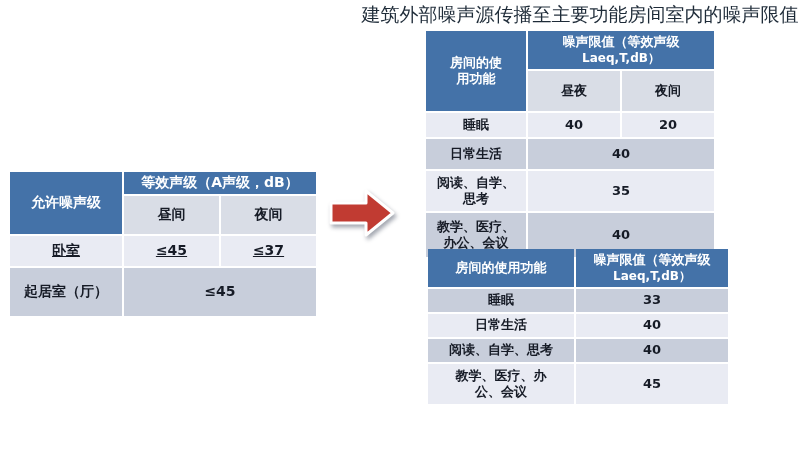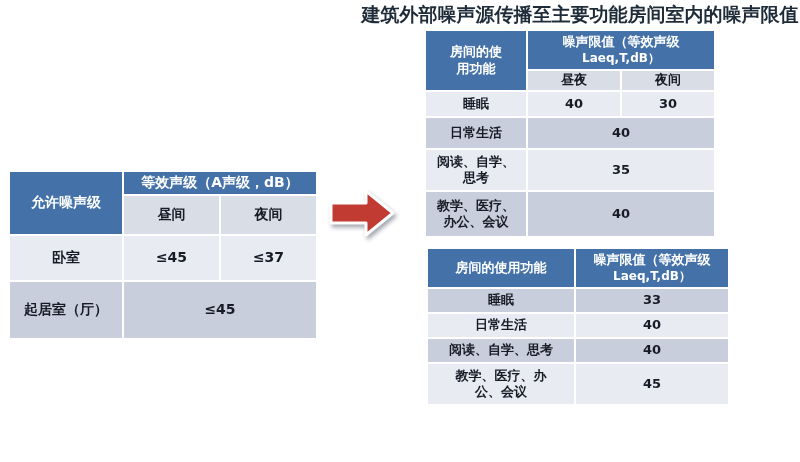--- a/index.html
+++ b/index.html
@@ -17,38 +17,38 @@
     text-align:center; vertical-align:middle; font-weight:bold;
     padding:1px 3px; line-height:1.25;
   }
   .hdr  { background:var(--header_bg,#4472A8); color:var(--header_text,#FFFFFF); }
   .subhdr { background:var(--subheader_bg,#D9DDE6); color:var(--body_text,#161B26); }
   .tbl td { color:var(--body_text,#161B26); }
   tr.light > td { background:var(--row_light,#E9EBF3); }
   tr.dark  > td { background:var(--row_dark,#C8CEDB); }
 
   .section-title {
-    font-weight:bold; color:var(--title_text,#1E2B38);
+    font-weight:normal; color:var(--title_text,#1E2B38);
     font-size:19px; text-align:center; white-space:nowrap; line-height:24px;
   }
 
   
   #left-table { position:absolute; left:8px; top:170px; }
   #left-table th, #left-table td { font-size:14px; }
   tr.lh1 > th { height:22px; }
   tr.lh2 > td { height:38px; }
-  tr.lr1 > td { height:44px; }
-  tr.lr2 > td { height:56px; }
+  tr.lr1 > td { height:30px;text-decoration:underline; }
+  tr.lr2 > td { height:48px; }
 
   
   #ext-section { position:absolute; left:360px; top:2px; width:440px; }
   #ext-table { margin:3px 0 0 64px; }
   #ext-table th, #ext-table td { font-size:13px; }
   tr.eh1 > th { height:38px; }
-  tr.eh2 > td { height:19px; }
+  tr.eh2 > td { height:40px; }
   tr.er1 > td { height:24px; }
   tr.er2 > td { height:30px; }
   tr.er3 > td { height:40px; }
   tr.er4 > td { height:44px; }
 
   #int-section { position:absolute; left:360px; top:243px; width:440px; }
   #int-table { margin:4px 0 0 66px; }
   #int-table th, #int-table td { font-size:13px; }
   tr.ih  > th { height:38px; }
   tr.ir  > td { height:23px; }
@@ -118,21 +118,21 @@
           <span class="hdr-sub">Laeq,T,dB）</span>
         </th>
       </tr>
       <tr class="eh2">
         <td class="subhdr">昼夜</td>
         <td class="subhdr">夜间</td>
       </tr>
       <tr class="er1 light">
         <td>睡眠</td>
         <td>40</td>
-        <td>30</td>
+        <td>20</td>
       </tr>
       <tr class="er2 dark">
         <td>日常生活</td>
         <td colspan="2">40</td>
       </tr>
       <tr class="er3 light">
         <td><span class="wrap w80">阅读、自学、思考</span></td>
         <td colspan="2">35</td>
       </tr>
       <tr class="er4 dark">

